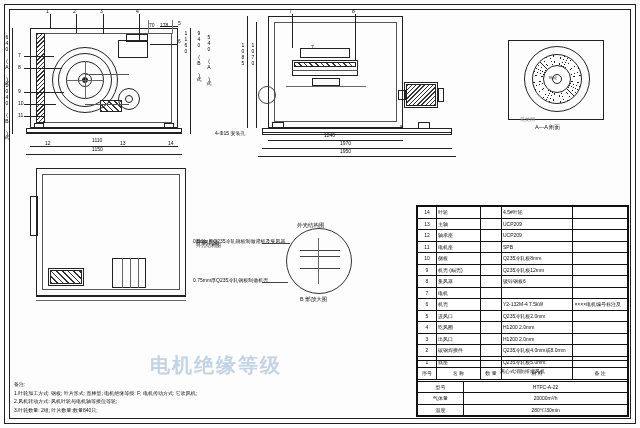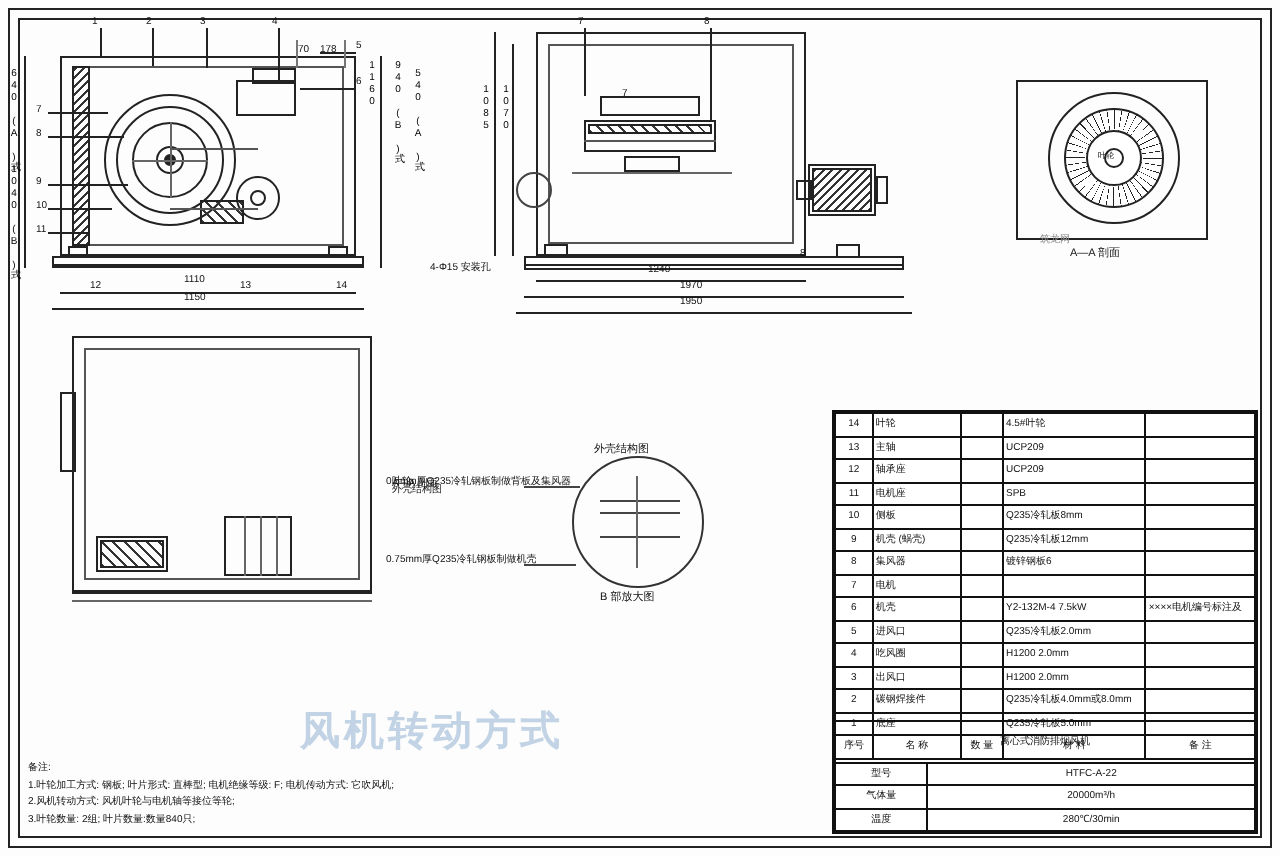--- a/index.html
+++ b/index.html
@@ -204,21 +204,21 @@
   <div class="ln h" style="left:262px;top:243px;width:28px;background:#444;"></div>
   <div class="ln h" style="left:262px;top:282px;width:26px;background:#444;"></div>
 
   <div class="notes">
     <div>备注:</div>
     <div>1.叶轮加工方式:   钢板;  叶片形式:  直棒型;  电机绝缘等级: F;  电机传动方式:  它吹风机;</div>
     <div>2.风机转动方式:  风机叶轮与电机轴等接位等轮;</div>
     <div>3.叶轮数量: 2组;  叶片数量:数量840只;</div>
   </div>
 
-  <div class="wm">风机转动方式</div>
+  <div class="wm">电机绝缘等级</div>
 
   <div id="tb">
     <div class="bomwrap">
       <table>
         <tbody id="bom-body">
             <tr>
               <td class="c" style="width: 9%;">14</td>
               <td style="width: 21%;">叶轮</td>
               <td class="c" style="width: 10%;"></td>
               <td style="width: 34%;">4.5#叶轮</td>

